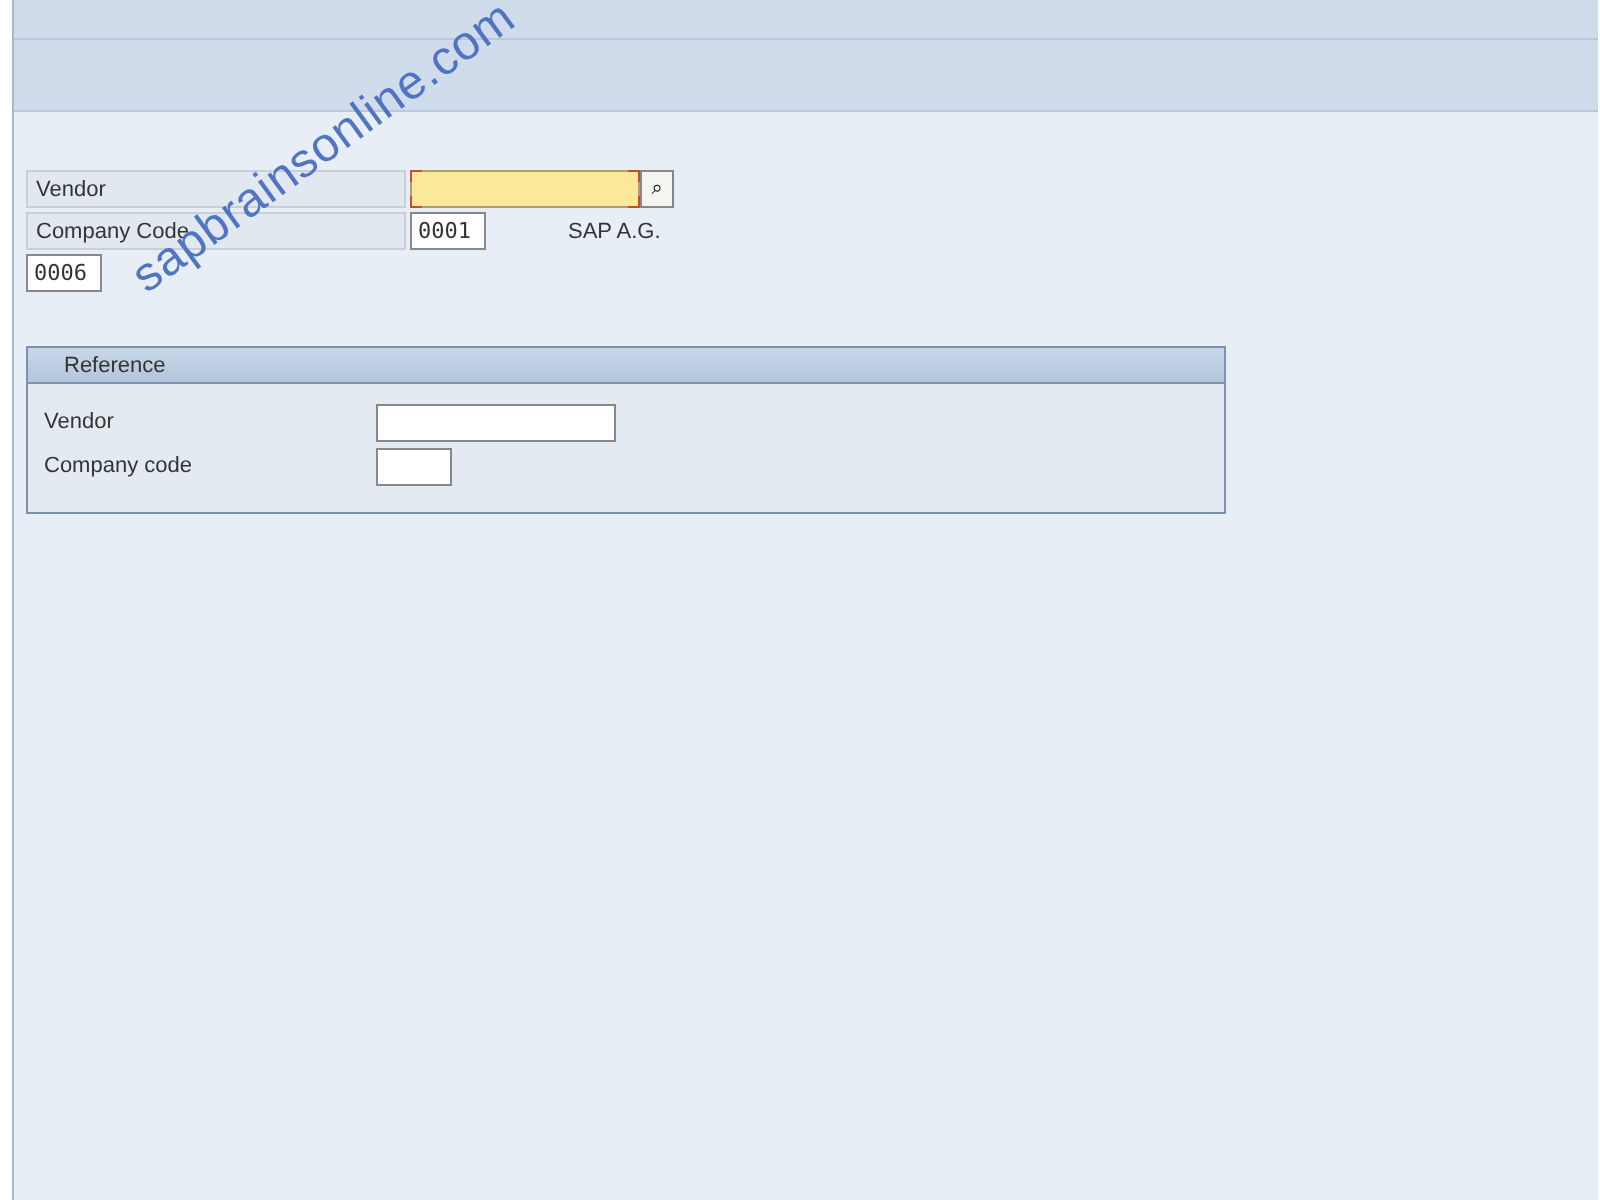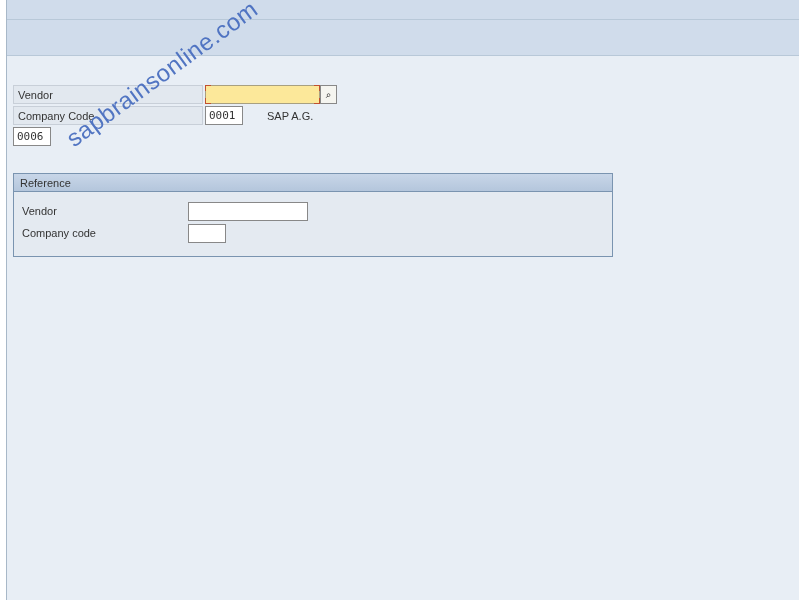--- a/index.html
+++ b/index.html
@@ -85,33 +85,33 @@
     height: 19px;
     border: 1px solid #888;
     background: #fff;
     padding: 0 3px;
     line-height: 17px;
     font-family: monospace;
     font-size: 11px;
     color: #333;
   }
   .desc-text {
-    margin-left: 24px;
+    margin-left: 41px;
     color: #333;
   }
   .reference-box {
     margin-top: 26px;
     width: 600px;
     border: 1px solid #7a94b0;
     background: #e4eaf1;
   }
   .reference-header {
     background: linear-gradient(#c8d6e8, #b4c6dc);
     border-bottom: 1px solid #7a94b0;
-    padding: 2px 6px;
+    padding: 2px 18px;
     height: 18px;
     line-height: 14px;
     color: #333;
   }
   .reference-body {
     padding: 8px 6px 12px 6px;
   }
   .ref-row {
     display: flex;
     align-items: center;

